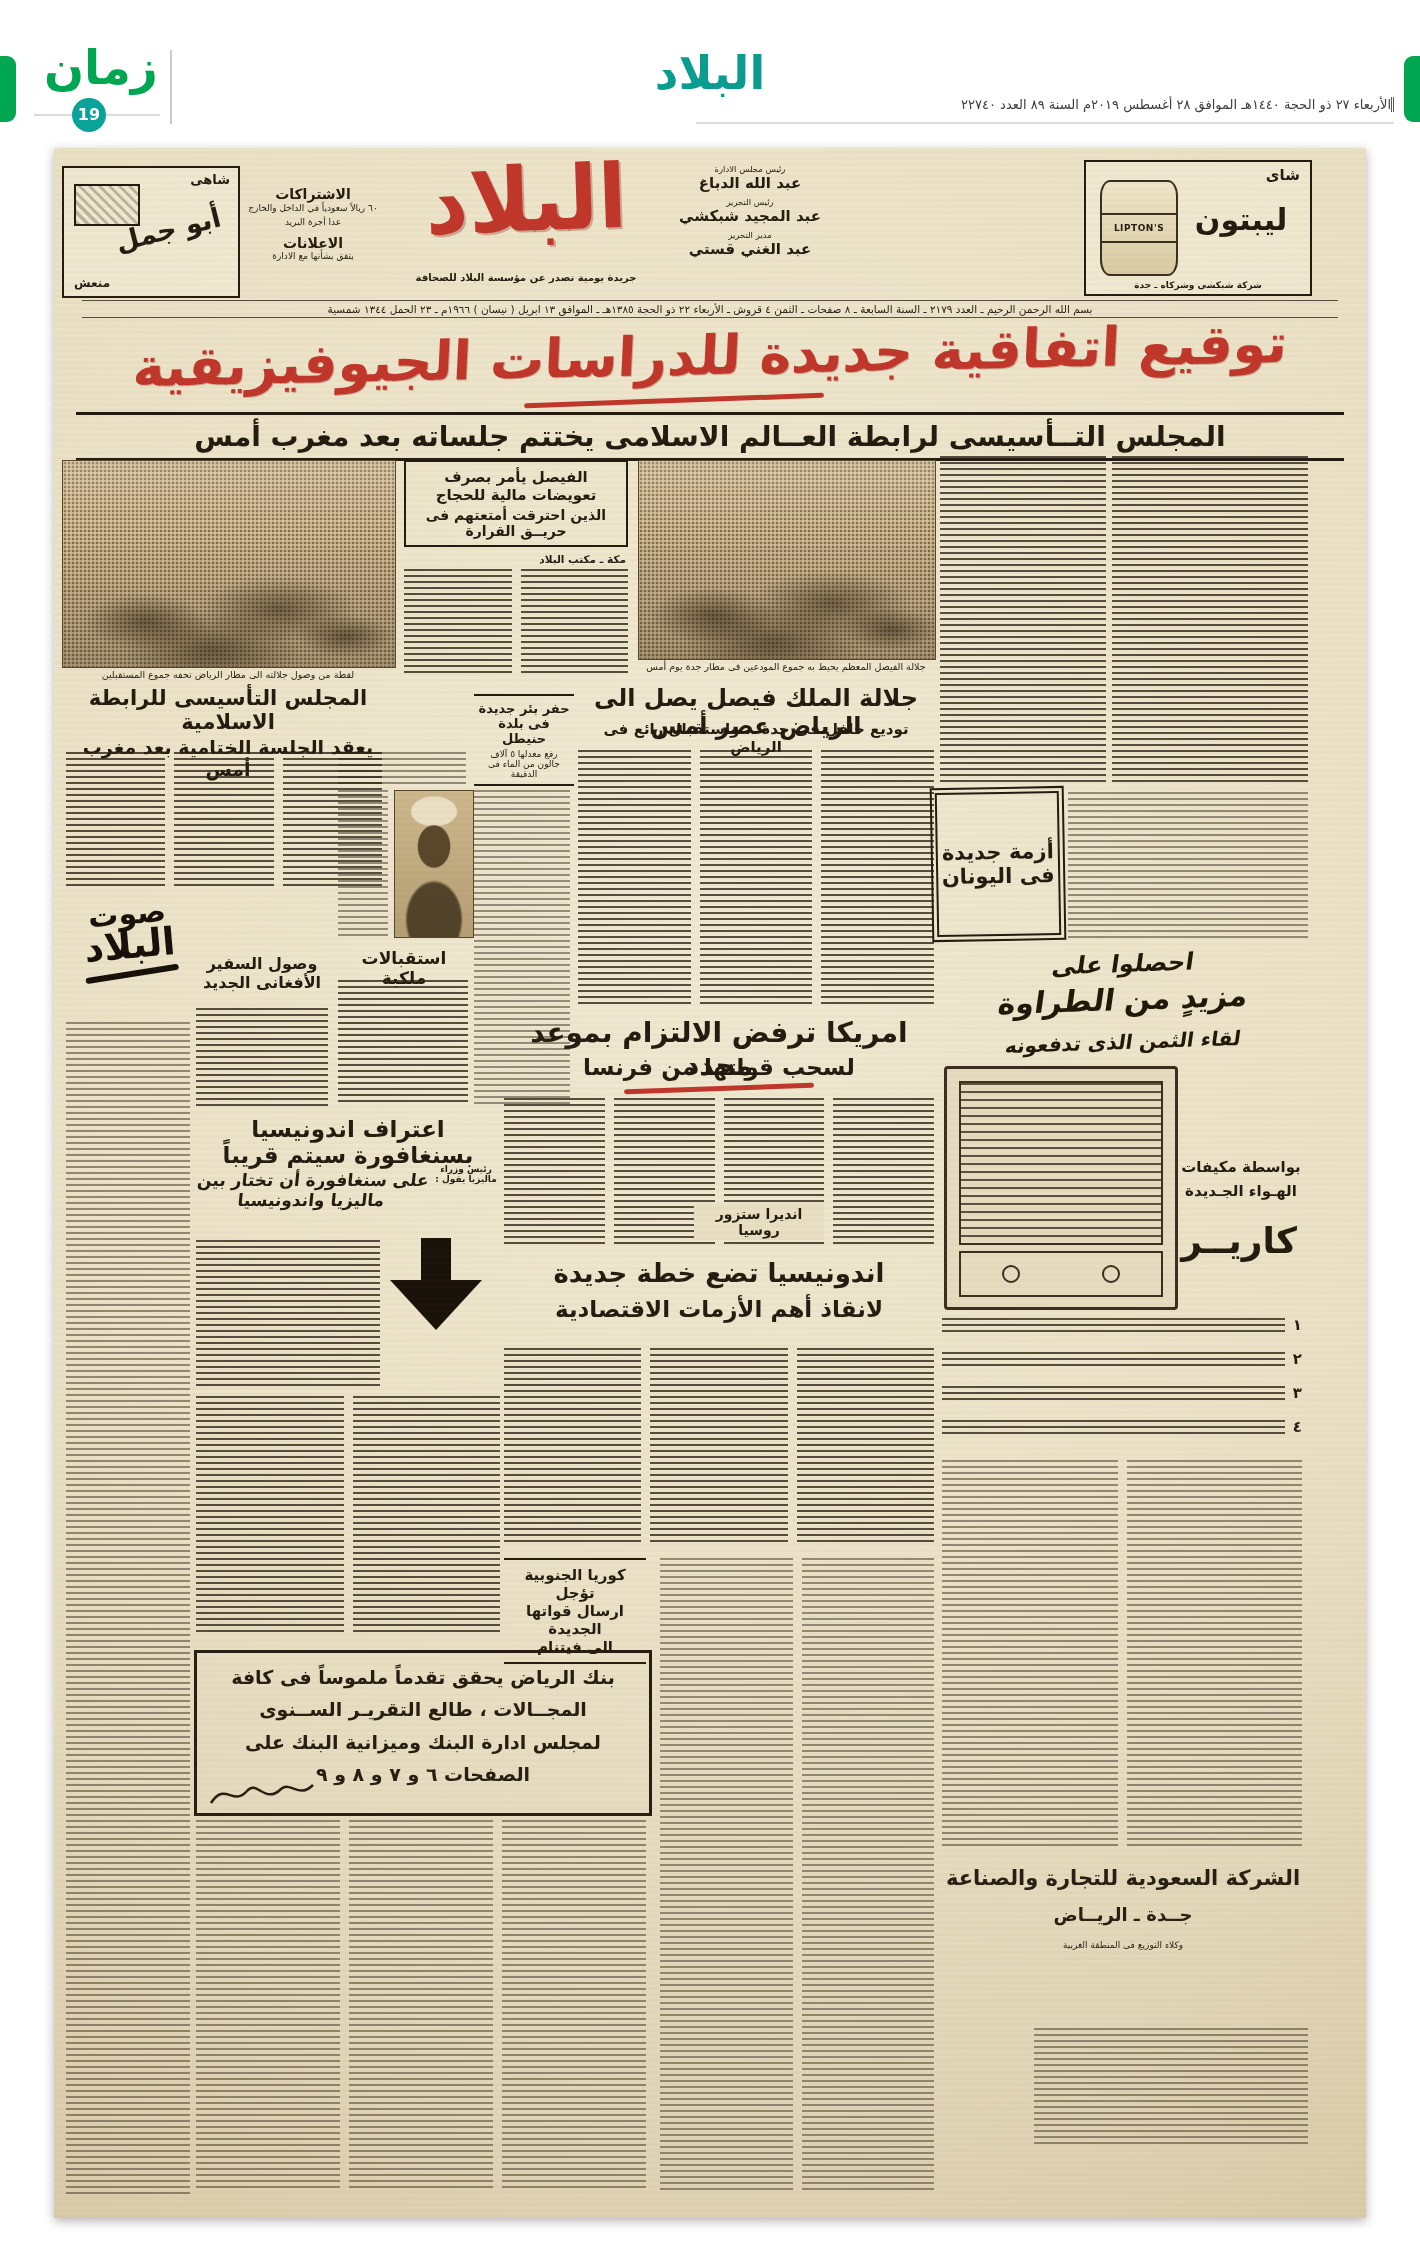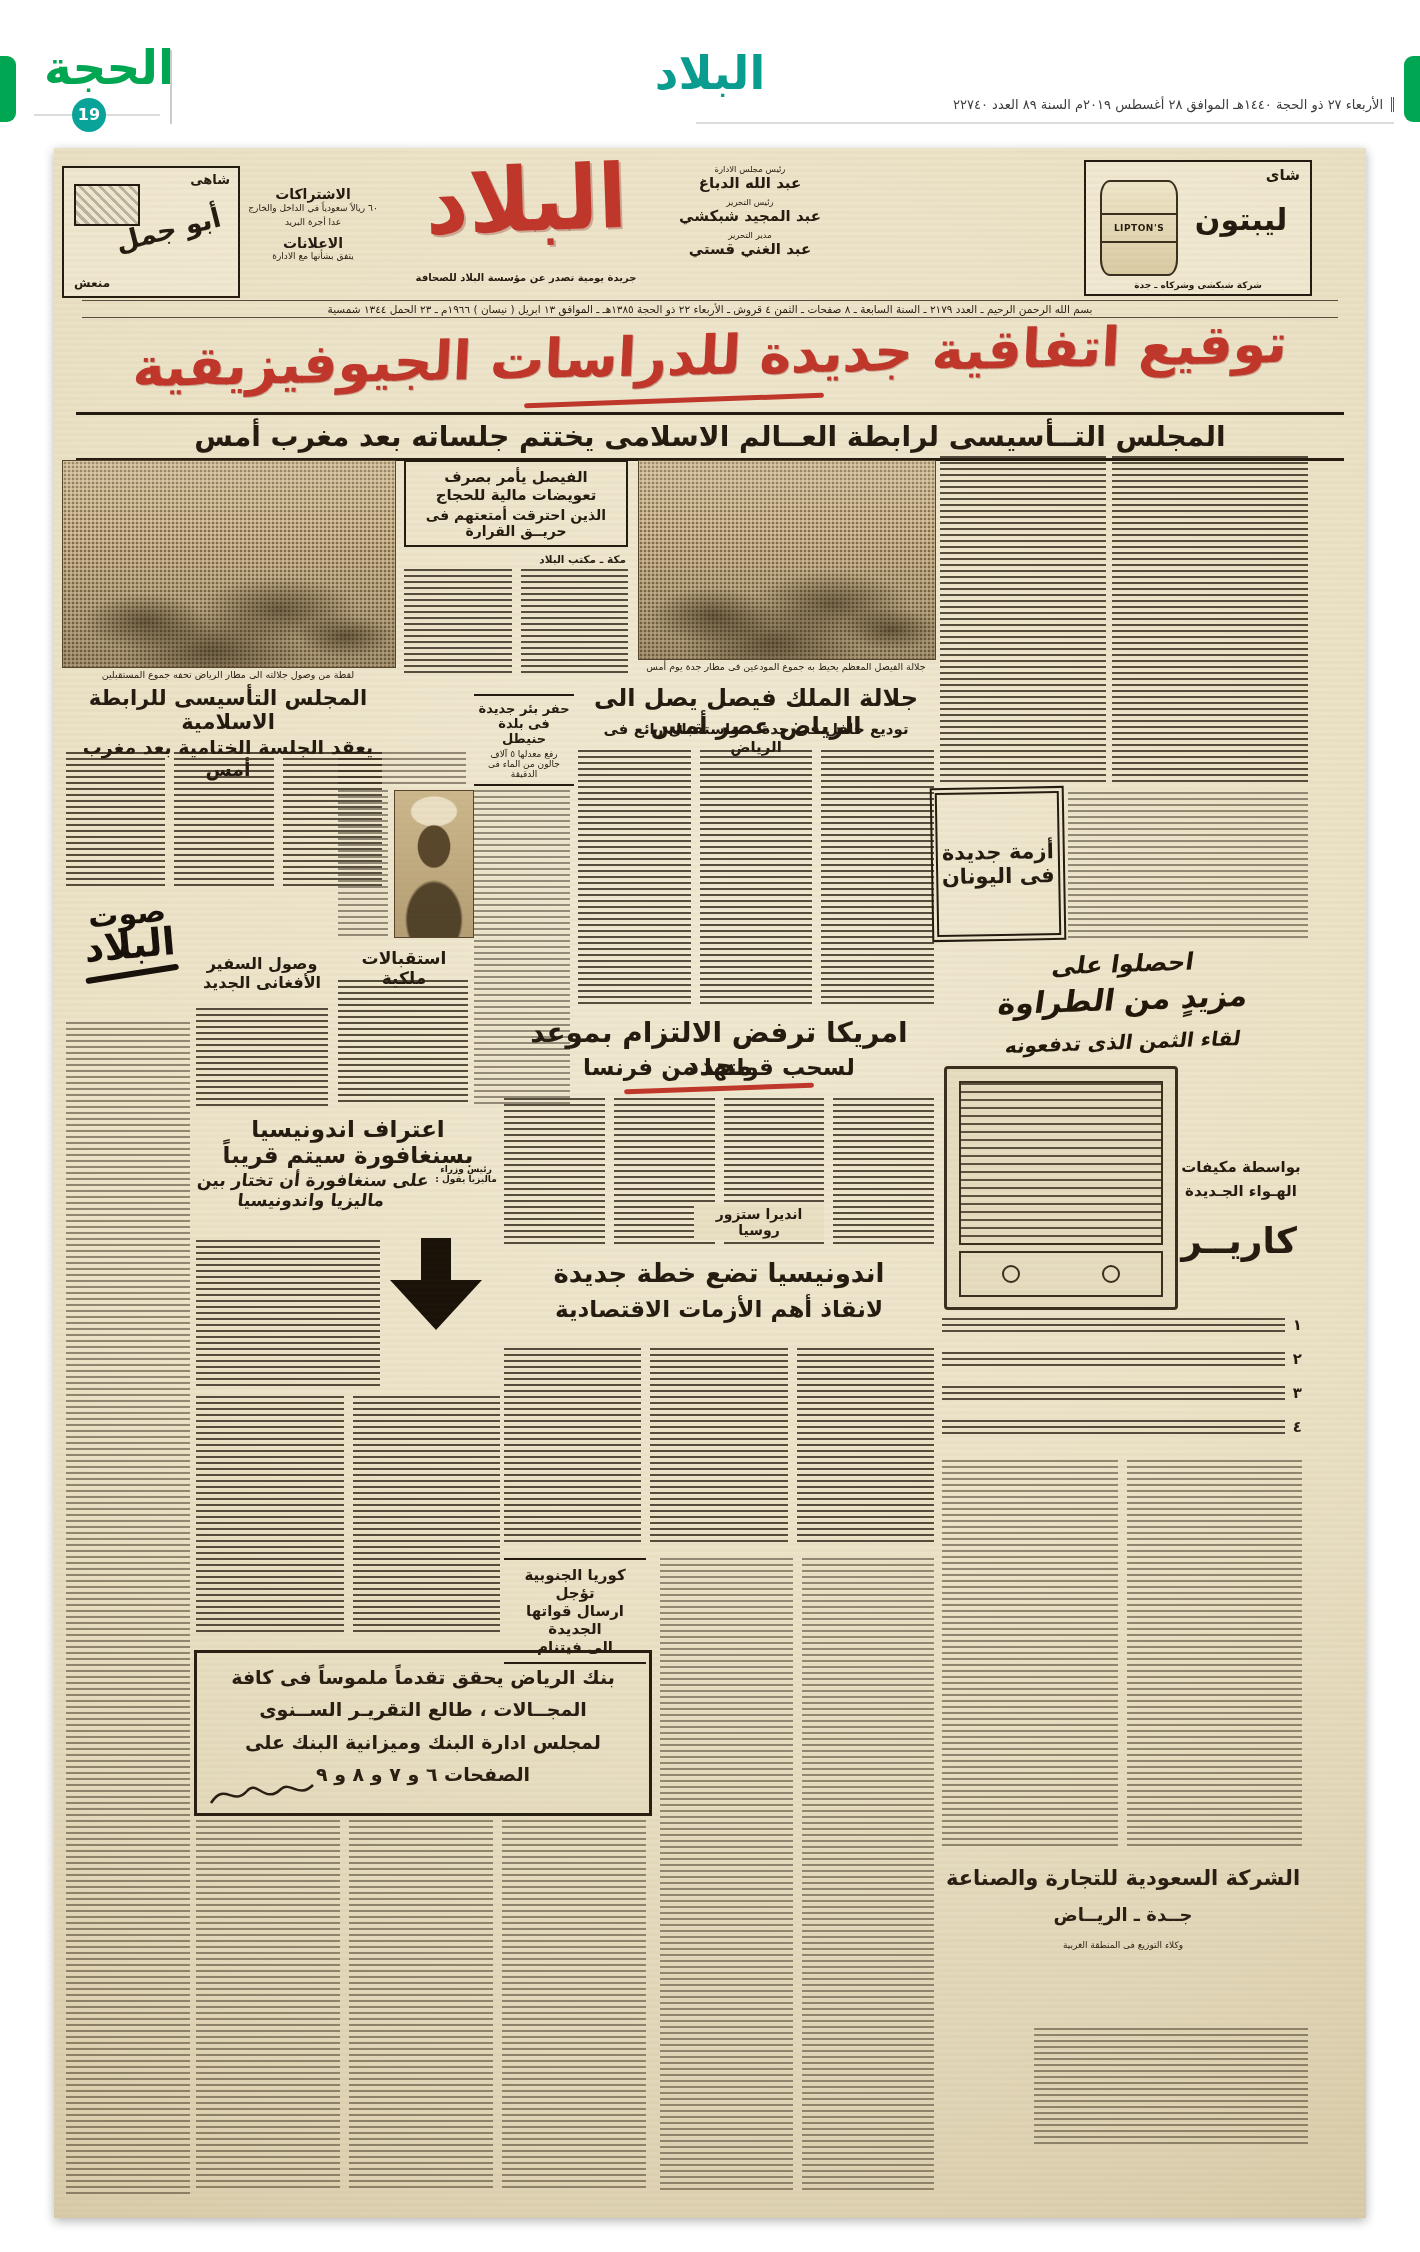--- a/index.html
+++ b/index.html
@@ -9,21 +9,21 @@
   .rtl{direction:rtl;}
   .b{font-weight:bold;}
 
   
   .gtab{width:16px;height:66px;background:#00a651;}
   .zaman{font-size:47px;font-weight:bold;color:#00a651;line-height:1;}
   .pagenum{width:34px;height:34px;border-radius:50%;background:#0aa39a;color:#fff;font-size:16px;font-weight:bold;text-align:center;line-height:34px;z-index:3;}
   .vsep{width:2px;background:#c9cdc9;}
   .hline{height:2px;background:#dadddb;}
   .toplogo{font-size:46px;font-weight:bold;color:#0a9c8f;text-align:center;}
-  .dateline{font-size:13px;color:#3c3c3c;text-align:right;border-right:3px double #555;padding-right:8px;}
+  .dateline{font-size:13px;color:#3c3c3c;text-align:right;border-right:3px double #555;}
 
   
   .scan{left:54px;top:148px;width:1312px;height:2070px;color:#241b10;
     background:radial-gradient(130% 110% at 50% 35%, #f0e9d2 0%, #e9dfc2 55%, #dfd2ae 85%, #d2c49b 100%);
     box-shadow:0 3px 10px rgba(0,0,0,.3);}
   .scan::after{content:"";position:absolute;inset:0;pointer-events:none;
     background:radial-gradient(180% 120% at 50% 0%, transparent 55%, rgba(120,95,50,.14) 100%),
     repeating-linear-gradient(0deg, rgba(120,95,50,.03) 0 3px, transparent 3px 6px);}
 
   .fx{background-image:repeating-linear-gradient(to bottom, rgba(43,33,20,.78) 0 2px, transparent 2px 6px);}
@@ -82,21 +82,21 @@
   .arrowstem{width:30px;height:42px;background:#191209;margin:0 auto;}
   .arrowhead{width:0;height:0;border-left:46px solid transparent;border-right:46px solid transparent;border-top:50px solid #191209;}
 </style>
 </head>
 <body>
 
 <div class="canvas">
 
   <div class="a gtab" style="left:0;top:56px;border-radius:0 9px 9px 0"></div>
   <div class="a gtab" style="right:0;top:56px;border-radius:9px 0 0 9px"></div>
-  <div class="a zaman rtl" style="left:44px;top:44px">الحجة</div>
+  <div class="a zaman rtl" style="left:44px;top:44px">زمان</div>
   <div class="a hline" style="left:34px;top:114px;width:126px"></div>
   <div class="a pagenum" style="left:72px;top:98px">19</div>
   <div class="a vsep" style="left:170px;top:50px;height:74px"></div>
   <div class="a toplogo rtl" style="left:600px;top:46px;width:220px">البلاد</div>
   <div class="a dateline rtl" style="right:26px;top:97px;width:700px">الأربعاء ٢٧ ذو الحجة ١٤٤٠هـ الموافق ٢٨ أغسطس ٢٠١٩م السنة ٨٩ العدد ٢٢٧٤٠</div>
   <div class="a hline" style="left:696px;top:122px;width:698px"></div>
 
   <div class="a scan">
 
     <div class="a adbox" style="left:8px;top:18px;width:174px;height:128px">

